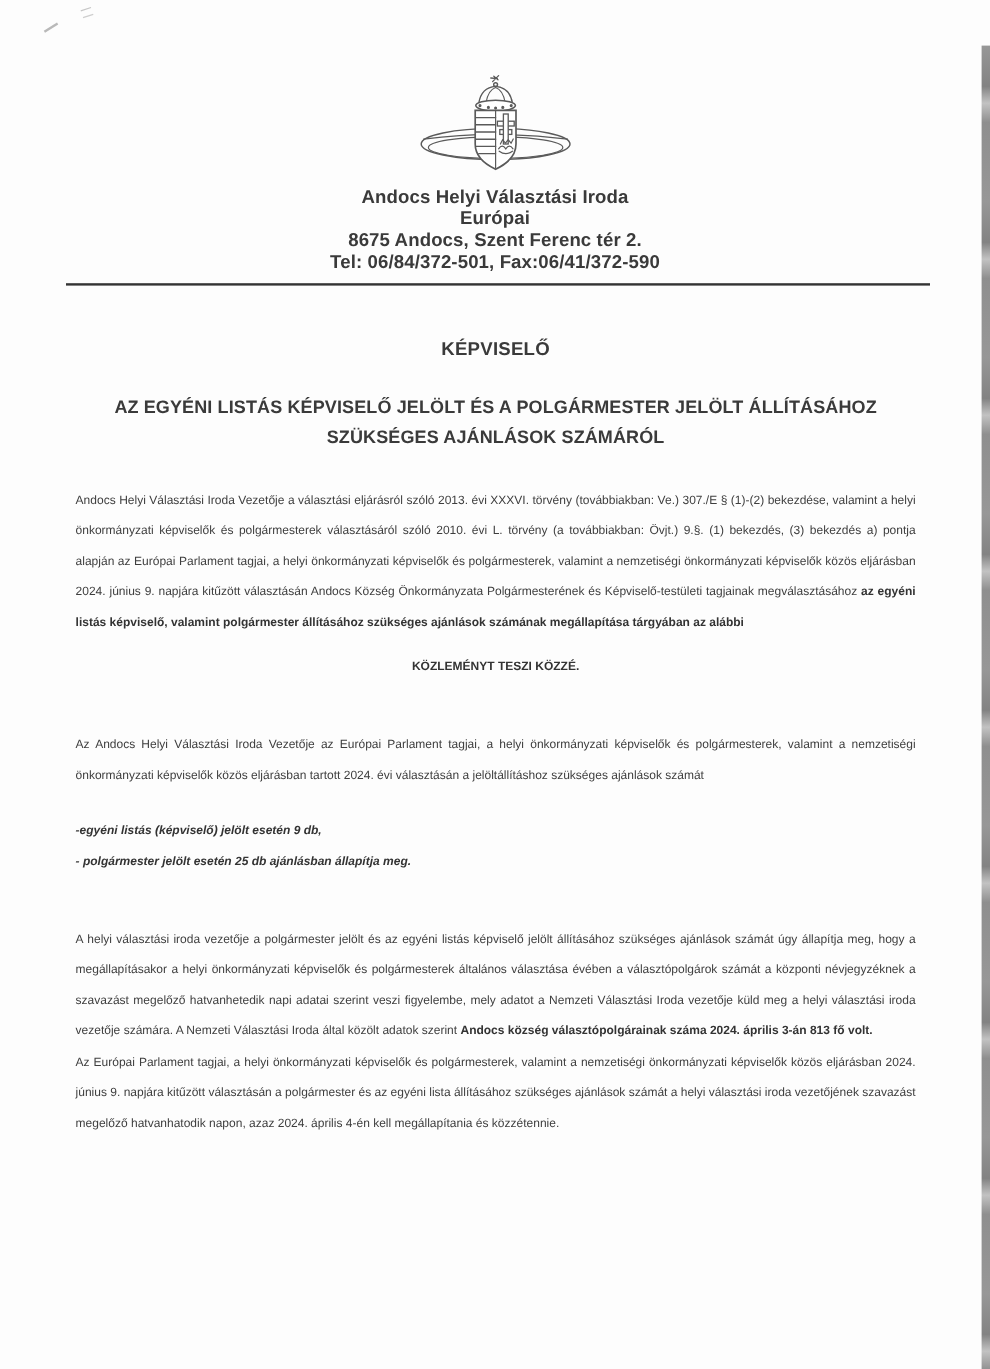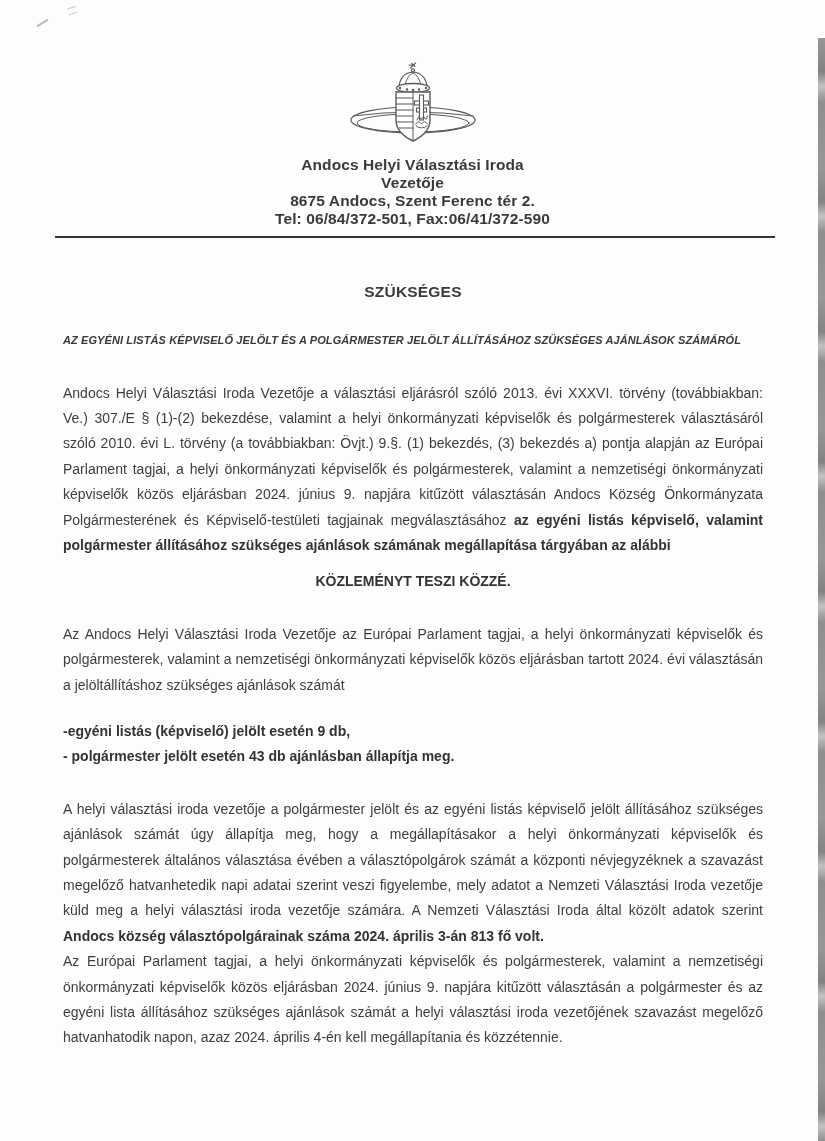--- a/index.html
+++ b/index.html
@@ -45,35 +45,35 @@
     margin: 8px 50px 0 55px;
   }
 
   
   .doc-body { margin: 0 62px 0 63px; }
   .doc-title {
     margin: 45px 0 0 0; text-align: center;
     font-size: 15.5px; font-weight: bold; color: #3a3a3a; letter-spacing: .2px;
   }
   .doc-subtitle {
-    margin: 27px 0 0 0; 
-    font-size: 11px; font-weight: bold; color: #3a3a3a;
-    line-height: 24.5px; letter-spacing: .1px; font-style: italic;
+    margin: 27px 0 0 0; text-align: center;
+    font-size: 15px; font-weight: bold; color: #3a3a3a;
+    line-height: 24.5px; letter-spacing: .1px;
   }
 
-  .p { margin: 0; font-size: 14px; line-height: 25.4px; }
+  .p { margin: 0; font-size: 10px; line-height: 25.4px; }
   .p.body { text-align: justify; text-justify: inter-word; }
   .p.heading { text-align: center; font-weight: bold; color: #3a3a3a; margin-top: 11px; }
   .p strong { font-weight: bold; color: #333; }
   .p.list { font-weight: bold; color: #333; }
   .list-line { line-height: 25.4px; }
 
   .gap-none { margin-top: 0; }
-  .gap-sm   { margin-top: 21px; }
-  .gap-md   { margin-top: 27px; }
+  .gap-sm   { margin-top: 21px; font-style: italic; }
+  .gap-md   { margin-top: 40px; }
   .gap-lg   { margin-top: 38px; }
 
   .first-para { margin-top: 28px; }
 </style>
 </head>
 <body>
 
 <div class="page">
 
   <div class="mark1"></div>
@@ -112,35 +112,35 @@
         <rect x="67.5" y="41" width="14" height="4" fill="#fff" stroke-width="1.1"></rect>
         <rect x="69.5" y="48" width="10" height="4" fill="#fff" stroke-width="1.1"></rect>
         <rect x="72.5" y="35" width="4" height="25" fill="#fff" stroke-width="1.1"></rect>
 
         <path d="M70,60 l1.8,-3.5 l2.4,2.8 l2.3,-2.8 l2.4,2.8 l1.8,-3.5" stroke-width="1"></path>
         <path d="M68.5,64 q3,-4.5 6,0 q3,-4.5 6,0" stroke-width="1"></path>
         <path d="M69,66 q5.5,4 11,0" stroke-width="1"></path>
       </g>
     </svg>
     <div class="org-line">Andocs Helyi Választási Iroda</div>
-    <div class="org-line">Vezetője</div>
+    <div class="org-line">Európai</div>
     <div class="org-line">8675 Andocs, Szent Ferenc tér 2.</div>
     <div class="org-line">Tel: 06/84/372-501, Fax:06/41/372-590</div>
     <div class="rule"></div>
   </header>
 
   <main class="doc-body">
-    <h1 class="doc-title">SZÜKSÉGES</h1>
+    <h1 class="doc-title">KÉPVISELŐ</h1>
     <h2 class="doc-subtitle">AZ EGYÉNI LISTÁS KÉPVISELŐ JELÖLT ÉS A POLGÁRMESTER JELÖLT ÁLLÍTÁSÁHOZ SZÜKSÉGES AJÁNLÁSOK SZÁMÁRÓL</h2>
     <div id="paragraphs" class="first-para">
         <p class="p body gap-none"><span>Andocs Helyi Választási Iroda Vezetője a választási eljárásról szóló 2013. évi XXXVI. törvény (továbbiakban: Ve.) 307./E § (1)-(2) bekezdése, valamint a helyi önkormányzati képviselők és polgármesterek választásáról szóló 2010. évi L. törvény (a továbbiakban: Övjt.) 9.§. (1) bekezdés, (3) bekezdés a) pontja alapján az Európai Parlament tagjai, a helyi önkormányzati képviselők és polgármesterek, valamint a nemzetiségi önkormányzati képviselők közös eljárásban 2024. június 9. napjára kitűzött választásán Andocs Község Önkormányzata Polgármesterének és Képviselő-testületi tagjainak megválasztásához </span><strong>az egyéni listás képviselő, valamint polgármester állításához szükséges ajánlások számának megállapítása tárgyában az alábbi</strong></p>
         <p class="p heading gap-lg"><strong>KÖZLEMÉNYT TESZI KÖZZÉ.</strong></p>
         <p class="p body gap-md"><span>Az Andocs Helyi Választási Iroda Vezetője az Európai Parlament tagjai, a helyi önkormányzati képviselők és polgármesterek, valamint a nemzetiségi önkormányzati képviselők közös eljárásban tartott 2024. évi választásán a jelöltállításhoz szükséges ajánlások számát</span></p>
         <div class="p list gap-sm">
           <div class="list-line">-egyéni listás (képviselő) jelölt esetén 9 db,</div>
-          <div class="list-line">- polgármester jelölt esetén 43 db ajánlásban állapítja meg.</div>
+          <div class="list-line">- polgármester jelölt esetén 25 db ajánlásban állapítja meg.</div>
         </div>
         <p class="p body gap-md"><span>A helyi választási iroda vezetője a polgármester jelölt és az egyéni listás képviselő jelölt állításához szükséges ajánlások számát úgy állapítja meg, hogy a megállapításakor a helyi önkormányzati képviselők és polgármesterek általános választása évében a választópolgárok számát a központi névjegyzéknek a szavazást megelőző hatvanhetedik napi adatai szerint veszi figyelembe, mely adatot a Nemzeti Választási Iroda vezetője küld meg a helyi választási iroda vezetője számára. A Nemzeti Választási Iroda által közölt adatok szerint </span><strong>Andocs község választópolgárainak száma 2024. április 3-án 813 fő volt.</strong></p>
         <p class="p body gap-none"><span>Az Európai Parlament tagjai, a helyi önkormányzati képviselők és polgármesterek, valamint a nemzetiségi önkormányzati képviselők közös eljárásban 2024. június 9. napjára kitűzött választásán a polgármester és az egyéni lista állításához szükséges ajánlások számát a helyi választási iroda vezetőjének szavazást megelőző hatvanhatodik napon, azaz 2024. április 4-én kell megállapítania és közzétennie.</span></p>
       </div>
   </main>
 
 </div>
 
 </body></html>

